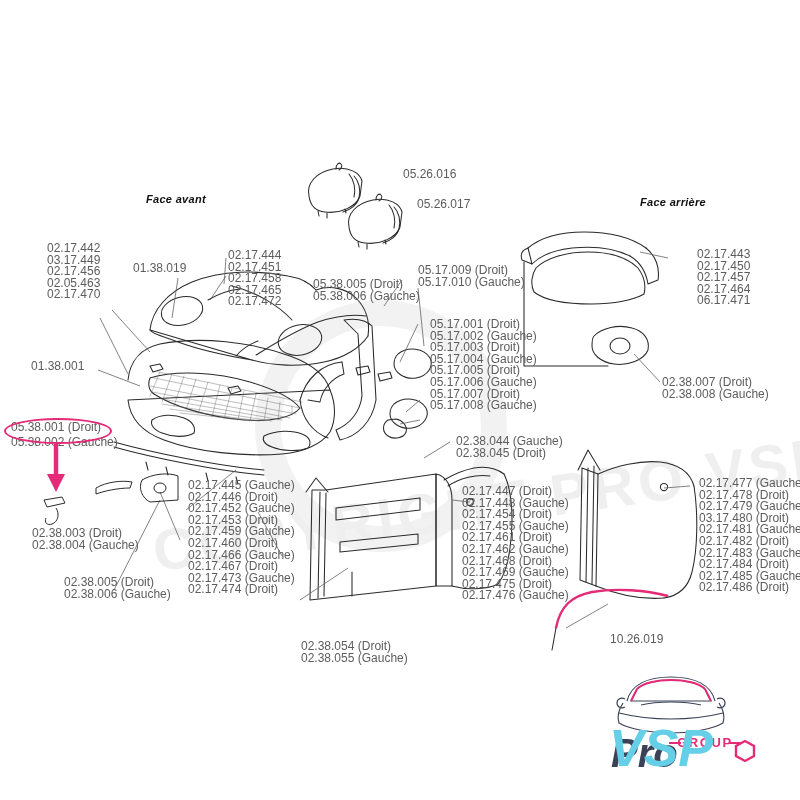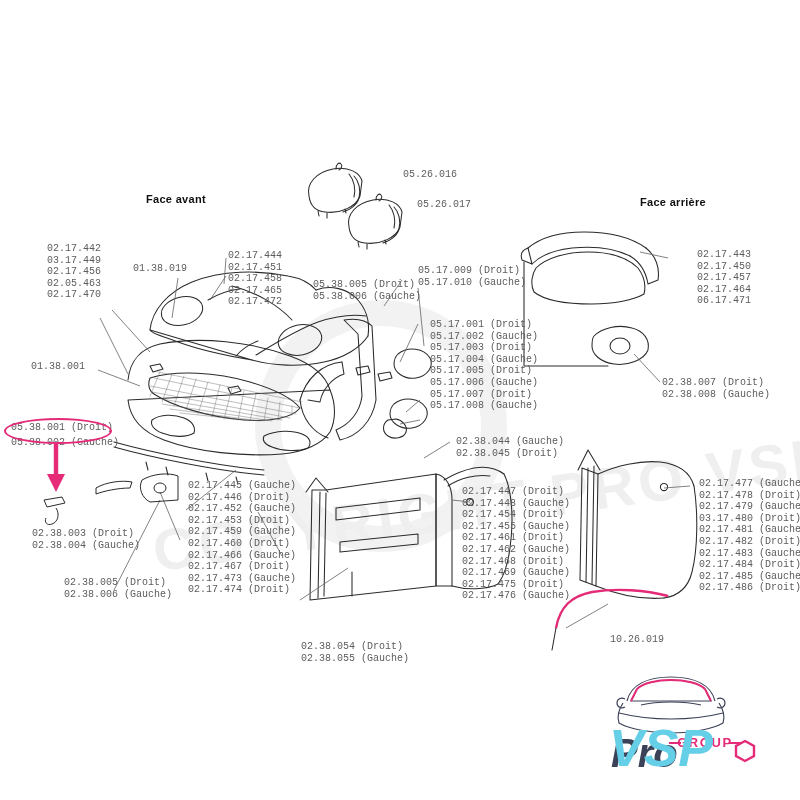--- a/index.html
+++ b/index.html
@@ -40,30 +40,30 @@
   .wm-circle{
     position:absolute;left:255px;top:300px;width:200px;height:200px;
     border-radius:50%;
     border:26px solid #f2f2f2;
     z-index:1;pointer-events:none;
   }
 
   
   .lbl{
     position:absolute;
-    font-size:10px;
+    font-size:12px;
     color:#5c5c5c;
     line-height:11.6px;
     white-space:nowrap;
     z-index:8;
-    font-family:Liberation Mono, monospace;
+    font-family:Liberation Sans, sans-serif;
   }
   .sect{
     position:absolute;
-    font-size:11px;font-weight:bold;
+    font-size:11px;font-weight:bold;font-style:italic;
     color:#111;letter-spacing:.3px;white-space:nowrap;z-index:9;
     font-family:"Liberation Sans",sans-serif;
   }
 
   
   .hl-ellipse{
     position:absolute;
     border:2.4px solid #e52a78;
     border-radius:50%;
     z-index:12;pointer-events:none;

